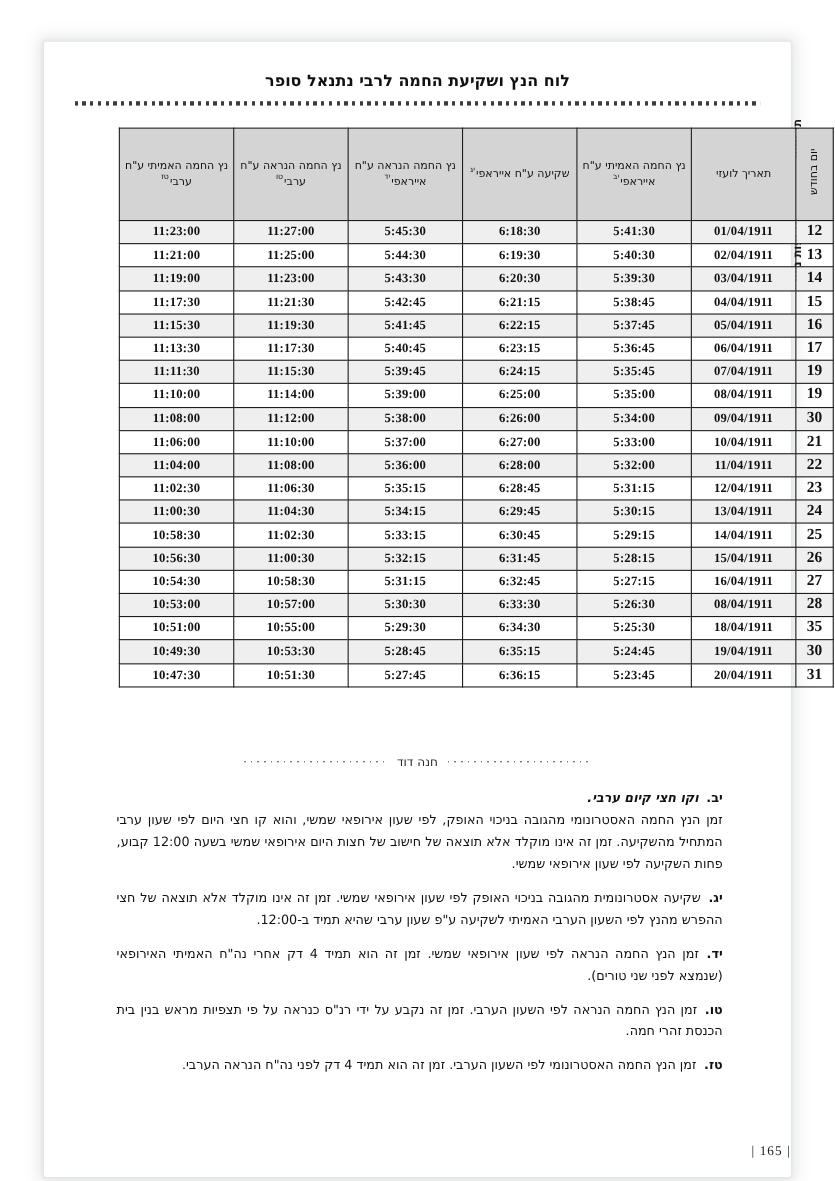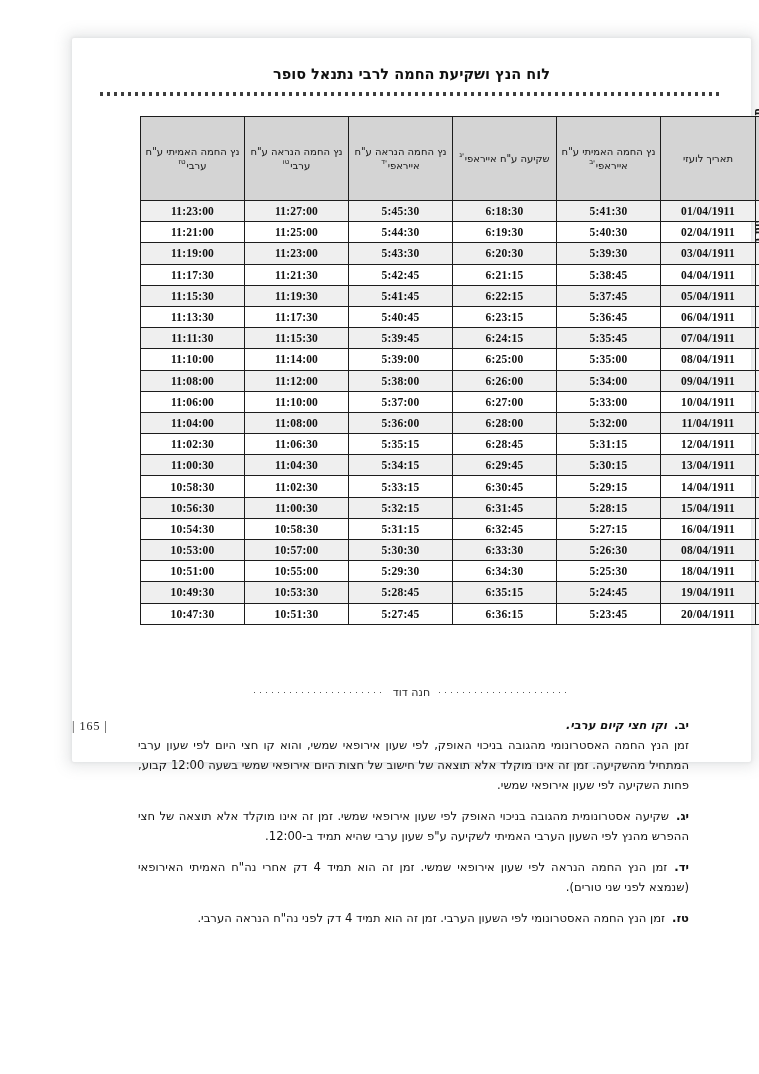--- a/index.html
+++ b/index.html
@@ -9,21 +9,21 @@
     width: 759px; height: 1074px;
     overflow: hidden;
   }
   body {
     font-family: "Liberation Serif", serif;
   }
 
   #page-shadow-wrap {
     position: absolute;
     left: 40px; top: 38px;
-    width: 679px; height: 724px; margin-left: 32px;
+    width: 679px; height: 1032px;
   }
   .page {
     position: absolute;
     inset: 0;
     background: #ffffff;
     box-shadow: 0 0 14px 5px rgba(120,124,132,0.17),
                 0 0 3px 1px rgba(120,124,132,0.10);
     border-radius: 2px;
   }
   .page-inner {
@@ -196,22 +196,22 @@
   .phead {
     font-weight: bold;
     font-style: italic;
   }
   .para.with-head .ptext { display: block; }
 
   
   .page-num {
     position: absolute;
     left: 0; right: 0;
-    bottom: 28px;
-    text-align: left;
+    bottom: 16px;
+    text-align: right;
     font-family: "Liberation Serif", serif;
     font-size: 12px;
     color: #1a1a1a;
     letter-spacing: 1px;
   }
 </style>
 </head>
 <body>
 
 <div id="page-shadow-wrap">
@@ -439,19 +439,20 @@
     </div>
 
     <div class="mid-orn">
       <span class="dots"></span><span class="nm">חנה דוד</span><span class="dots"></span>
     </div>
 
     <div class="body-text" id="notes-container">
         <div class="para with-head"><span class="pmark">יב.</span><span class="phead">וקו חצי קיום ערבי.</span><span class="ptext">זמן הנץ החמה האסטרונומי מהגובה בניכוי האופק, לפי שעון אירופאי שמשי, והוא קו חצי היום לפי שעון ערבי המתחיל מהשקיעה. זמן זה אינו מוקלד אלא תוצאה של חישוב של חצות היום אירופאי שמשי בשעה 12:00 קבוע, פחות השקיעה לפי שעון אירופאי שמשי.</span></div>
         <div class="para"><span class="pmark">יג.</span><span class="ptext">שקיעה אסטרונומית מהגובה בניכוי האופק לפי שעון אירופאי שמשי. זמן זה אינו מוקלד אלא תוצאה של חצי ההפרש מהנץ לפי השעון הערבי האמיתי לשקיעה ע"פ שעון ערבי שהיא תמיד ב-12:00.</span></div>
         <div class="para"><span class="pmark">יד.</span><span class="ptext">זמן הנץ החמה הנראה לפי שעון אירופאי שמשי. זמן זה הוא תמיד 4 דק אחרי נה"ח האמיתי האירופאי (שנמצא לפני שני טורים).</span></div>
+        <div class="para"><span class="pmark">טו.</span><span class="ptext">זמן הנץ החמה הנראה לפי השעון הערבי. זמן זה נקבע על ידי רנ"ס כנראה על פי תצפיות מראש בנין בית הכנסת זהרי חמה.</span></div>
         <div class="para"><span class="pmark">טז.</span><span class="ptext">זמן הנץ החמה האסטרונומי לפי השעון הערבי. זמן זה הוא תמיד 4 דק לפני נה"ח הנראה הערבי.</span></div>
       </div>
 
     <div class="page-num">| 165 |</div>
 
   </div>
 </div>
 
 </body></html>

